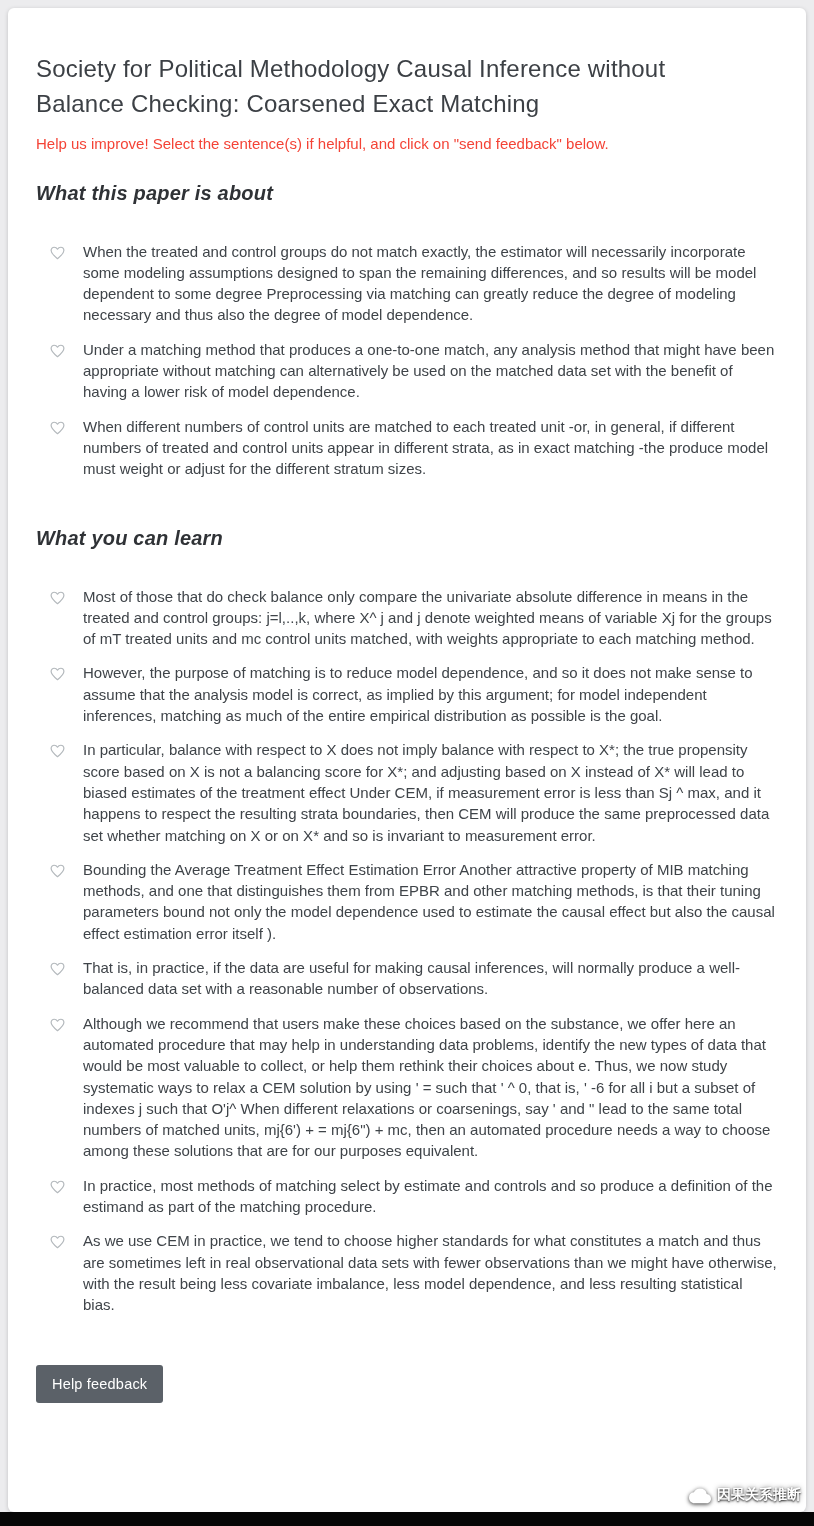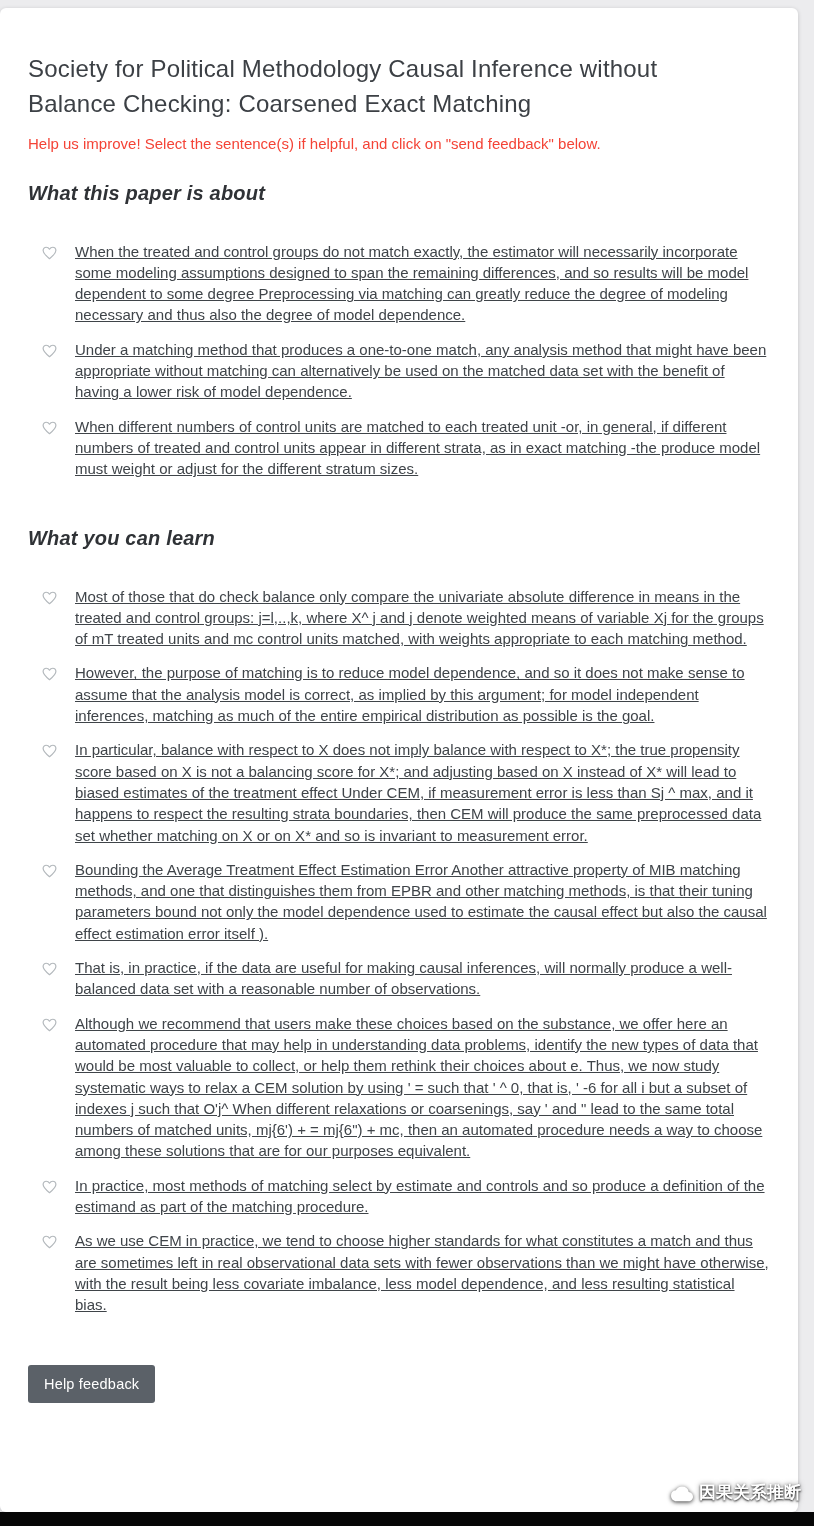--- a/index.html
+++ b/index.html
@@ -4,21 +4,21 @@
 <style>
   html, body { margin: 0; padding: 0; }
   body {
     width: 814px; height: 1526px;
     background: #ececee;
     font-family: "Liberation Sans", "DejaVu Sans", sans-serif;
     position: relative;
     overflow: hidden;
   }
   .card {
-    position: absolute; left: 0; top: 8px;
+    position: absolute; left: 8px; top: 8px;
     width: 798px; height: 1504px;
     background: #ffffff;
     border-radius: 6px;
     box-shadow: 0 1px 4px rgba(0,0,0,0.18);
     padding: 44px 26px 0 28px;
     box-sizing: border-box;
     overflow: hidden;
   }
   .title {
     margin: 0;
@@ -46,41 +46,40 @@
     padding-left: 13px;
     display: flex; flex-direction: column; gap: 13px;
   }
   .sentence-row { display: flex; align-items: flex-start; }
   .heart { flex: 0 0 34px; padding-top: 3px; cursor: pointer; }
   .heart svg { display: block; }
   .sentence-text {
     flex: 1;
     font-size: 15px; line-height: 1.42; color: #3f4449;
     padding-right: 2px;
-    text-decoration: underline;
   }
   .send-btn {
     margin-top: 50px;
     background: var(--button_bg, #5b6168);
     color: #ffffff;
     border: none; border-radius: 3px;
     font-size: 14.5px; font-family: inherit;
     padding: 11px 16px;
     cursor: pointer;
     letter-spacing: .2px;
   }
   .bottom-bar {
     position: absolute; left: 0; bottom: 0;
     width: 814px; height: 14px;
     background: #060606;
   }
   .watermark {
     position: absolute; right: 13px; bottom: 22px;
     display: flex; align-items: center; gap: 6px;
-    color: #ffffff; font-size: 17px; font-weight: 700;
+    color: #ffffff; font-size: 14px; font-weight: 700;
     text-shadow: 0 1px 2px rgba(0,0,0,.85), 0 0 5px rgba(0,0,0,.5);
     text-align: center;
   }
   .wm-icon svg { display: block; filter: drop-shadow(0 1px 2px rgba(0,0,0,.8)); }
 </style>
 </head>
 <body>
 
 <div class="card">
   <h1 class="title">Society for Political Methodology Causal Inference without Balance Checking: Coarsened Exact Matching</h1>

